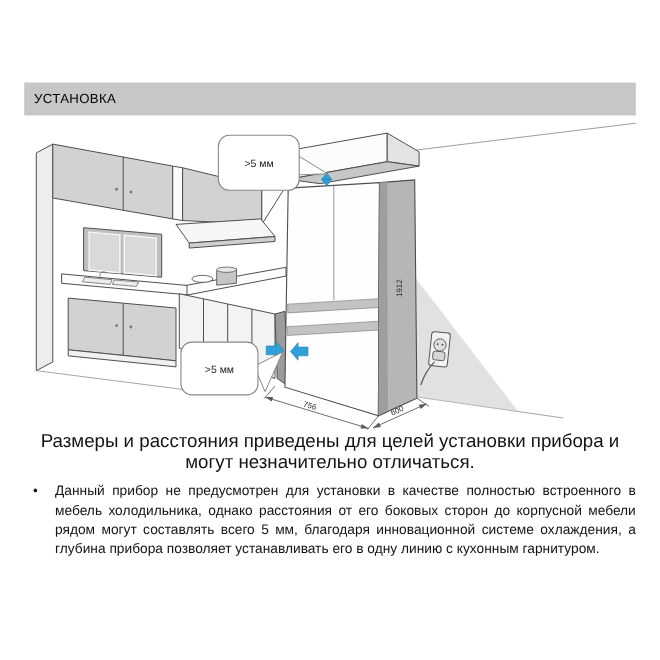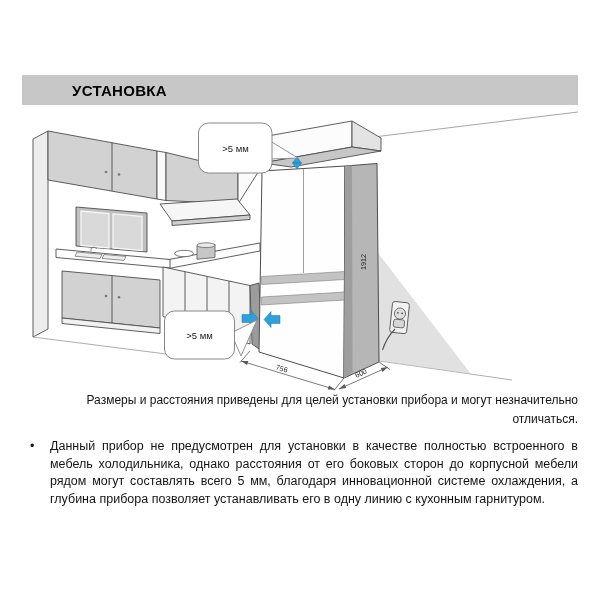--- a/index.html
+++ b/index.html
@@ -1,24 +1,24 @@
 <!DOCTYPE html>
 <html><head>
 <meta charset="utf-8">
 <style>
   html,body{margin:0;padding:0;}
   body{background:#fff;font-family:"Liberation Sans",sans-serif;}
   .page{position:relative;width:600px;height:600px;background:#ffffff;overflow:hidden;}
   .header-bar{position:absolute;left:22px;top:75px;width:556px;height:30px;background:#c7c7c7;
               display:flex;align-items:center;box-sizing:border-box;padding-left:9px;}
-  .header-bar .title{font-size:15px;font-weight:bold;color:#000;letter-spacing:.3px;margin-left:41px;}
+  .header-bar .title{font-size:12px;font-weight:normal;color:#000;letter-spacing:.3px;}
   .diagram{position:absolute;left:0;top:100px;width:600px;height:295px;}
   .diagram svg{display:block;}
-  .intro{position:absolute;left:22px;top:391px;width:556px;margin:0;font-size:12px;
-         line-height:19px;color:#141414;text-align:right;}
+  .intro{position:absolute;left:22px;top:391px;width:556px;margin:0;font-size:17px;
+         line-height:19px;color:#141414;text-align:center;}
   .bullets{position:absolute;left:22px;top:438px;width:556px;margin:0;padding:0;list-style:none;}
   .bullets li{display:flex;font-size:12.5px;line-height:17.6px;color:#141414;}
   .bullets .marker{flex:0 0 20px;padding-left:8px;box-sizing:content-box;}
   .bullets .btext{flex:1;text-align:justify;}
   text{font-family:"Liberation Sans",sans-serif;}
 </style>
 </head>
 <body>
 
 <div class="page">

